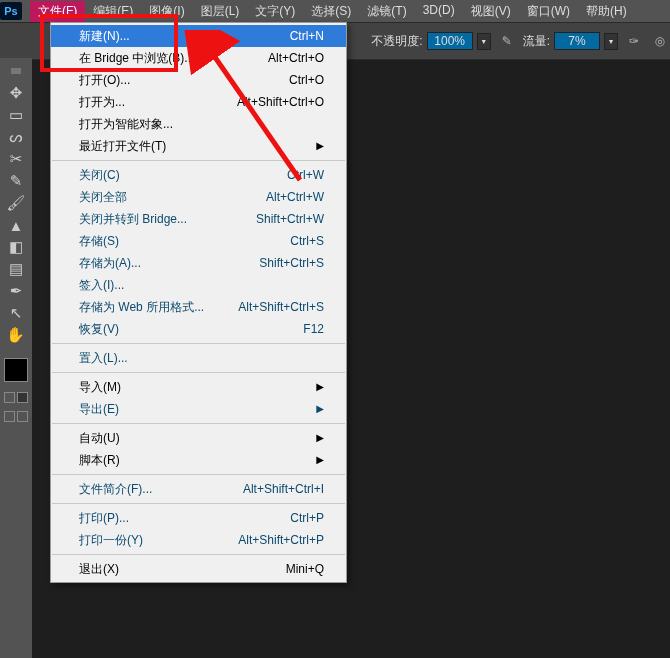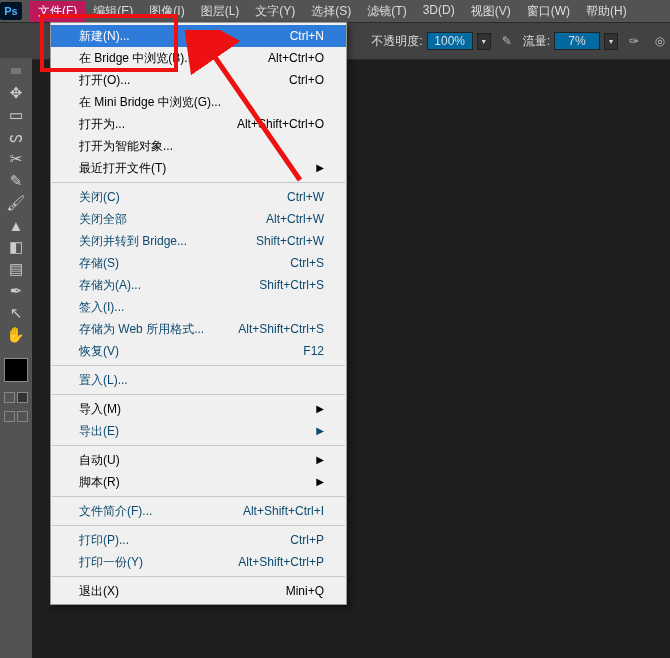--- a/index.html
+++ b/index.html
@@ -269,24 +269,20 @@
     </div>
     <div class="item">
       <span>在 Bridge 中浏览(B)...</span>
       <span>Alt+Ctrl+O</span>
     </div>
     <div class="item">
       <span>打开(O)...</span>
       <span>Ctrl+O</span>
     </div>
     <div class="item">
-      <span>在 Mini Bridge 中浏览(G)...</span>
-      <span></span>
-    </div>
-    <div class="item">
       <span>打开为...</span>
       <span>Alt+Shift+Ctrl+O</span>
     </div>
     <div class="item">
       <span>打开为智能对象...</span>
       <span></span>
     </div>
     <div class="item">
       <span>最近打开文件(T)</span>
       <span class="arrow">▶</span>

